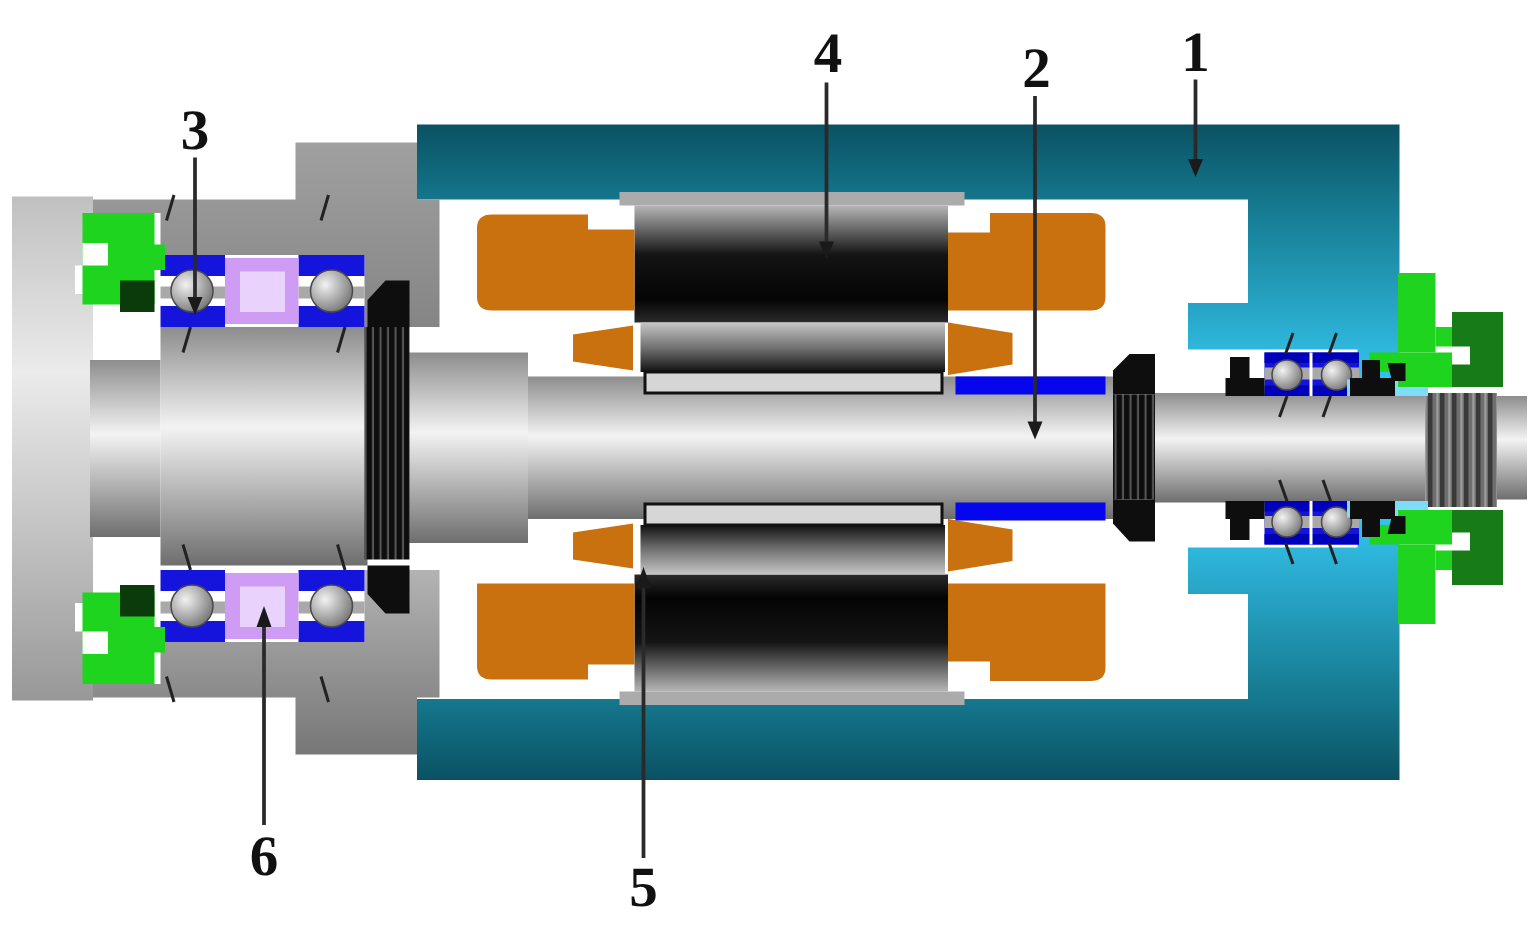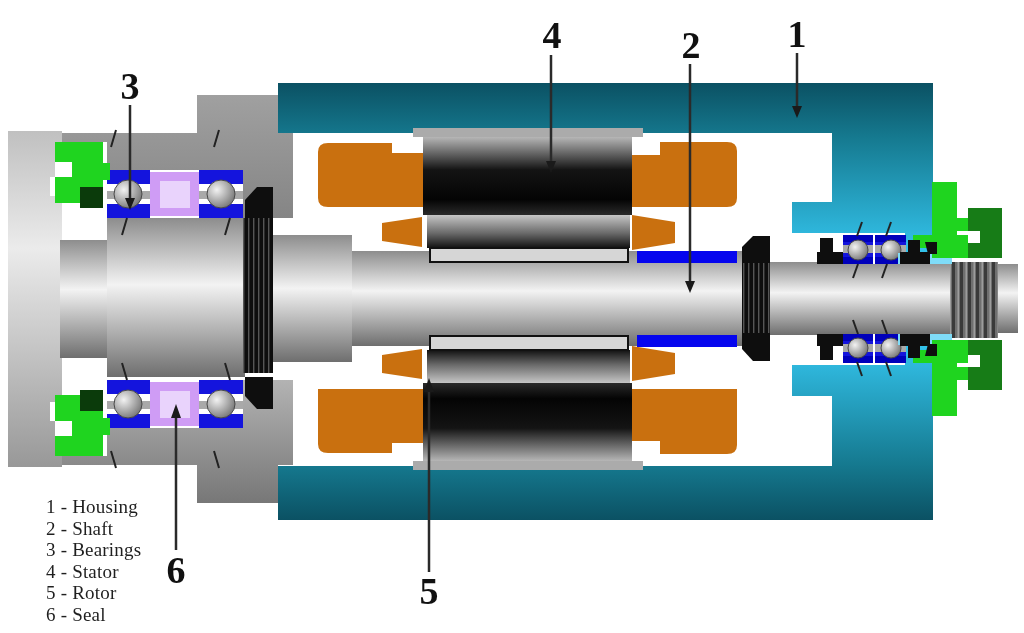--- a/index.html
+++ b/index.html
@@ -251,21 +251,13 @@
     <line x1="429" y1="572" x2="429" y2="390" stroke="#2a2a2a" stroke-width="2.5"></line>
     <polygon points="424,392 434,392 429,378" fill="#1a1a1a"></polygon>
     <text class="num" x="429" y="604" text-anchor="middle" fill="#111111">5</text>
 
     <line x1="176" y1="550" x2="176" y2="416" stroke="#2a2a2a" stroke-width="2.5"></line>
     <polygon points="171,418 181,418 176,404" fill="#1a1a1a"></polygon>
     <text class="num" x="176" y="583" text-anchor="middle" fill="#111111">6</text>
   </g>
 </svg>
 
-  <div class="legend">
-    <span>1 - Housing</span>
-    <span>2 - Shaft</span>
-    <span>3 - Bearings</span>
-    <span>4 - Stator</span>
-    <span>5 - Rotor</span>
-    <span>6 - Seal</span>
-  </div>
 </div>
 
 </body></html>

